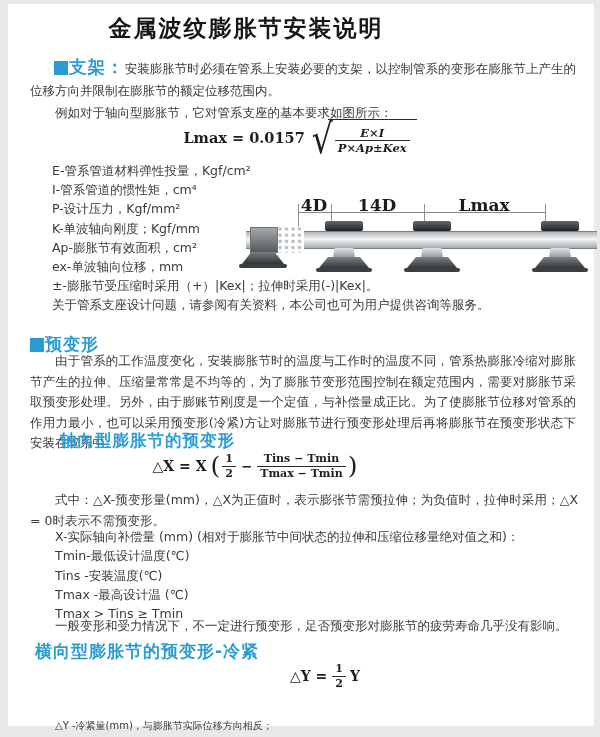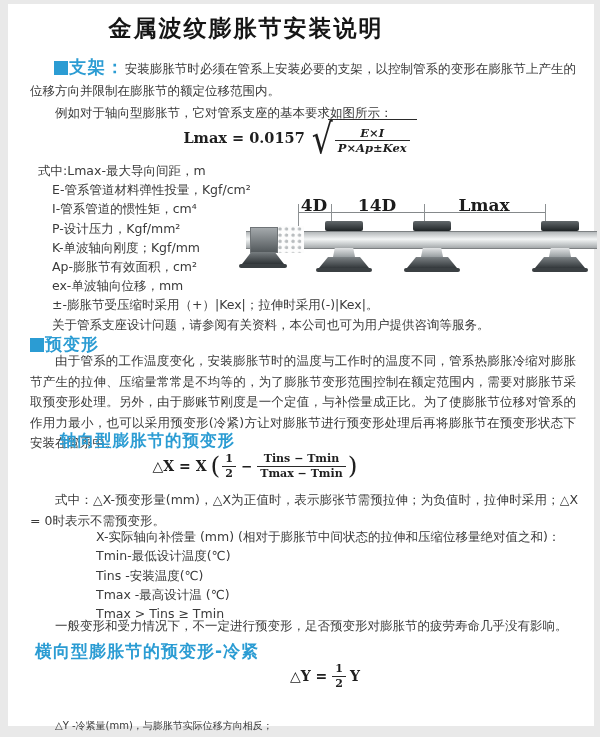--- a/index.html
+++ b/index.html
@@ -75,21 +75,21 @@
   .h3a{position:absolute;left:60px;top:430px;font-size:16.5px;font-weight:bold;color:#2b9cd3;letter-spacing:1px;}
 
   .f2{left:0;top:452px;width:512px;font-size:13.5px;}
   .f2 .lhs{font-size:14px;font-weight:bold;margin-right:2px;}
   .bigp{font-size:25px;font-weight:400;line-height:1;margin:0 2px;transform:translateY(-1px);}
   .f2 .frac{font-size:11px;font-weight:bold;}
   .f2 .minus{margin:0 5px;font-weight:bold;}
 
   .p3{position:absolute;left:30px;top:489px;width:548px;font-size:12.5px;line-height:21px;
     text-align:justify;text-indent:25px;}
-  .axterms{position:absolute;left:55px;top:527px;font-size:12.5px;line-height:19.3px;margin-left:41px;}
+  .axterms{position:absolute;left:55px;top:527px;font-size:12.5px;line-height:19.3px;}
   .general{position:absolute;left:55px;top:618px;width:530px;font-size:12.5px;}
 
   .h3b{position:absolute;left:35px;top:640px;font-size:17px;font-weight:bold;color:#2b9cd3;letter-spacing:1px;}
   .f3{left:25px;top:662px;width:600px;}
   .f3 .lhs{font-size:14px;font-weight:bold;margin-right:5px;}
   .f3 .frac{font-size:11px;font-weight:bold;margin-right:4px;}
   .f3 .rhs{font-size:14px;font-weight:bold;}
   .note-y{position:absolute;left:55px;top:719px;font-size:10px;}
 </style>
 </head>
@@ -111,21 +111,20 @@
     <span class="radbody">
       <span class="frac">
         <span class="num">E×I</span>
         <span class="den">P×Ap±Kex</span>
       </span>
     </span>
   </span>
 </div>
 
 <div class="defs">
-  <div class="d first">式中:Lmax-最大导向间距，m</div>
   <div class="d">E-管系管道材料弹性投量，Kgf/cm²</div>
   <div class="d">I-管系管道的惯性矩，cm⁴</div>
   <div class="d">P-设计压力，Kgf/mm²</div>
   <div class="d">K-单波轴向刚度；Kgf/mm</div>
   <div class="d">Ap-膨胀节有效面积，cm²</div>
   <div class="d">ex-单波轴向位移，mm</div>
   <div class="d">±-膨胀节受压缩时采用（+）|Kex|；拉伸时采用(-)|Kex|。</div>
   <div class="d">关于管系支座设计问题，请参阅有关资料，本公司也可为用户提供咨询等服务。</div>
 </div>
 

